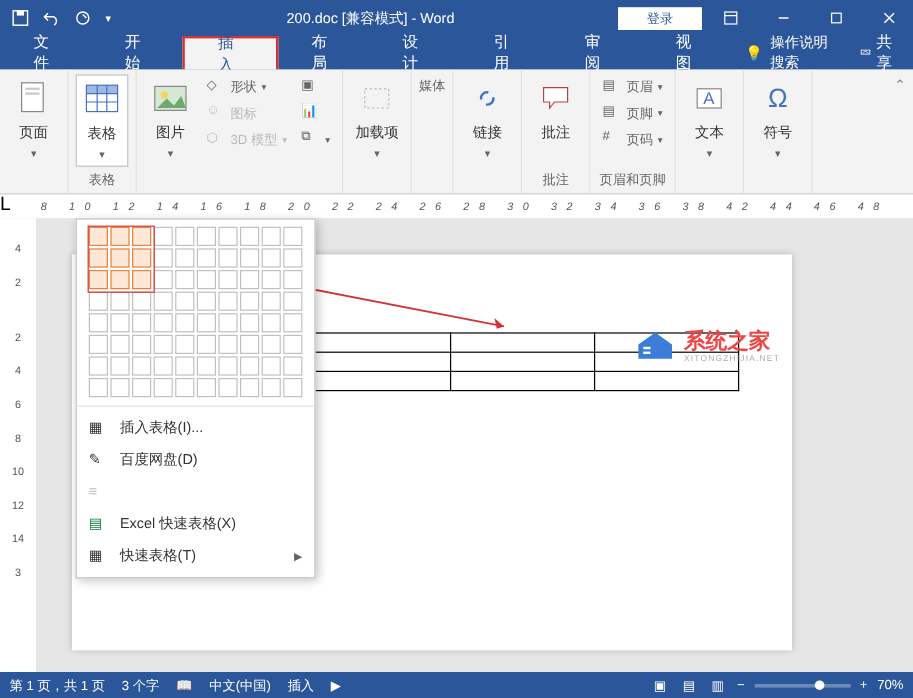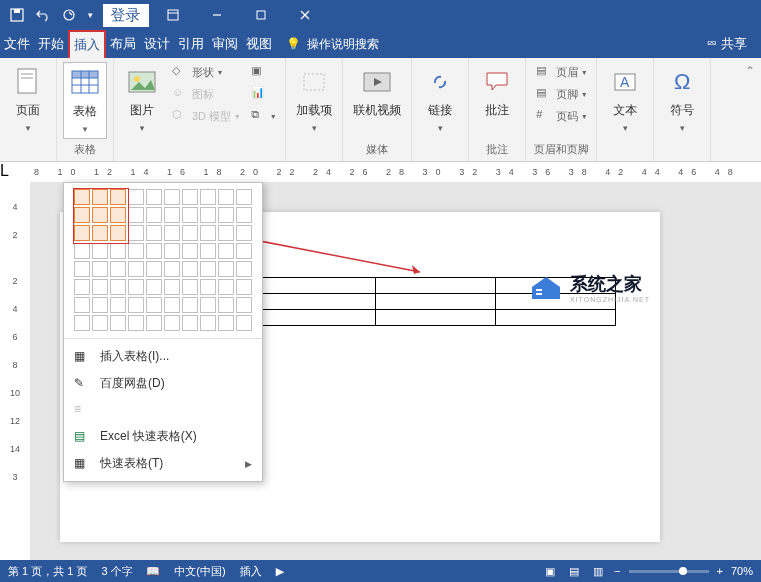--- a/index.html
+++ b/index.html
@@ -3,56 +3,56 @@
 <meta charset="utf-8">
 <style>
 * { margin: 0; padding: 0; box-sizing: border-box; font-family: "Microsoft YaHei", sans-serif; }
 body { width: 761px; height: 582px; background: #fff; overflow: hidden; position: relative; }
 
 .titlebar { height: 30px; background: #2b579a; display: flex; align-items: center; color: #fff; font-size: 12px; }
 .tb-left { display: flex; align-items: center; gap: 12px; padding: 0 10px; }
 .tb-icon { width: 14px; height: 14px; display: inline-flex; align-items: center; justify-content: center; }
 .tb-center { flex: 1; text-align: center; }
 .tb-right { display: flex; align-items: center; gap: 4px; }
-.tb-login { background: #fff; color: #2b579a; padding: 2px 8px; font-size: 15px; }
+.tb-login { background: #fff; color: #2b579a; padding: 2px 24px; font-size: 11px; }
 .tb-winbtn { width: 40px; height: 30px; display: flex; align-items: center; justify-content: center; cursor: pointer; }
 
 .tabbar { height: 28px; background: #2b579a; display: flex; align-items: center; color: #fff; font-size: 13px; }
-.tab { padding: 0 4px; height: 28px; display: flex; align-items: center; cursor: pointer; }
+.tab { padding: 0 28px; height: 28px; display: flex; align-items: center; cursor: pointer; }
 .tab.active { background: #f3f3f3; color: #2b579a; border: 2px solid #d13438; border-bottom: none; }
 .tab-help { display: flex; align-items: center; gap: 6px; padding: 0 10px; font-size: 12px; }
 .tab-share { margin-left: auto; padding: 0 14px; display: flex; align-items: center; gap: 4px; }
 
 .ribbon { height: 104px; background: #f3f3f3; border-bottom: 1px solid #d0d0d0; display: flex; position: relative; }
 .rgroup { border-right: 1px solid #e1e1e1; padding: 4px 6px 0; display: flex; flex-direction: column; align-items: center; }
 .rgroup-content { flex: 1; display: flex; align-items: flex-start; gap: 4px; }
 .rgroup-label { font-size: 11px; color: #666; padding: 2px 0 4px; }
 .rbtn-big { display: flex; flex-direction: column; align-items: center; gap: 4px; cursor: pointer; padding: 4px; font-size: 12px; color: #333; min-width: 44px; }
 .rbtn-big.active { background: #fff; border: 1px solid #c0c0c0; }
 .ricon { width: 32px; height: 32px; display: flex; align-items: center; justify-content: center; }
 .rbtn-label { font-size: 12px; }
 .rdrop { font-size: 9px; color: #666; }
 .rcol { display: flex; flex-direction: column; gap: 2px; }
 .rsmall { display: flex; align-items: center; gap: 4px; font-size: 11px; color: #666; padding: 2px 4px; cursor: pointer; }
 .rsmall.disabled { color: #bbb; }
 .ricon-sm { width: 16px; height: 16px; }
 
 .ruler-area { height: 20px; background: #fff; display: flex; }
 .ruler-corner { width: 30px; }
-.ruler-h { flex: 1; font-size: 9px; color: #555; letter-spacing: 8px; padding-left: 4px; display: flex; align-items: center; overflow: hidden; white-space: nowrap; }
+.ruler-h { flex: 1; font-size: 9px; color: #555; letter-spacing: 8px; padding-left: 4px; display: flex; align-items: center; overflow: hidden; white-space: nowrap; font-style: italic; }
 
 .workspace { display: flex; height: 378px; background: #e6e6e6; position: relative; }
 .ruler-v { width: 30px; background: #fff; font-size: 9px; color: #555; display: flex; flex-direction: column; align-items: center; padding-top: 20px; gap: 18px; }
 .doc-area { flex: 1; position: relative; background: #e6e6e6; padding: 30px 0 0 30px; }
 .page { background: #fff; width: 600px; height: 330px; box-shadow: 0 0 6px rgba(0,0,0,0.2); position: relative; }
 .doc-table { position: absolute; top: 65px; left: 195px; border-collapse: collapse; }
 .doc-table td { border: 1px solid #000; width: 120px; height: 16px; font-size: 10px; text-align: center; color: #999; }
 .watermark { position: absolute; right: 10px; top: 60px; display: flex; align-items: center; gap: 6px; }
 .watermark-text { display: flex; flex-direction: column; }
-.watermark-main { font-size: 18px; font-weight: bold; color: #0f172a; }
+.watermark-main { font-size: 18px; font-weight: bold; color: #ef4444; }
 .watermark-sub { font-size: 7px; color: #aaa; letter-spacing: 1px; }
 
 .table-dropdown { position: absolute; top: 0; left: 63px; width: 200px; background: #fff; border: 1px solid #c0c0c0; box-shadow: 2px 2px 8px rgba(0,0,0,0.25); z-index: 100; }
 .td-header { padding: 6px 10px; font-size: 12px; color: #333; border-bottom: 1px solid #eee; }
 .td-grid { padding: 6px 10px; display: grid; grid-template-columns: repeat(10, 17px); grid-template-rows: repeat(8, 17px); gap: 1px; position: relative; }
 .td-cell { width: 16px; height: 16px; border: 1px solid #c0c0c0; background: #fff; }
 .td-cell.sel { border: 1px solid #e8833a; background: #fde8d8; }
 .td-highlight-box { position: absolute; border: 1px solid #d13438; top: 5px; left: 9px; width: 56px; height: 56px; pointer-events: none; }
 .td-menu { border-top: 1px solid #e1e1e1; padding: 4px 0; }
 .td-item { display: flex; align-items: center; gap: 10px; padding: 5px 10px; font-size: 12px; color: #333; cursor: pointer; }
@@ -85,20 +85,21 @@
         </svg>
       </span>
     <span class="tb-icon">
         <svg width="14" height="14" viewBox="0 0 14 14">
           <circle cx="7" cy="7" r="5" fill="none" stroke="#fff" stroke-width="1.2"></circle>
           <path d="M7 4 L10 7" stroke="#fff" stroke-width="1.2"></path>
         </svg>
       </span>
     <span style="font-size:9px">▾</span>
   </div>
+  <div class="tb-center">200.doc [兼容模式] - Word</div>
   <div class="tb-right">
     <span class="tb-login">登录</span>
     <span class="tb-winbtn">
         <svg width="12" height="12">
           <rect x="1" y="1" width="10" height="10" fill="none" stroke="#fff"></rect>
           <line x1="1" y1="4" x2="11" y2="4" stroke="#fff"></line>
         </svg>
       </span>
     <span class="tb-winbtn">
         <svg width="12" height="12">
@@ -223,31 +224,20 @@
             <svg width="28" height="28">
               <rect x="4" y="6" width="20" height="16" fill="none" stroke="#bbb" stroke-dasharray="2"></rect>
             </svg>
           </div>
         <span class="rbtn-label">加载项</span>
         <span class="rdrop">▾</span>
       </div>
     </div>
   </div>
   <div class="rgroup">
-    <div class="rgroup-content">
-      <div class="rbtn-big">
-        <div class="ricon">
-            <svg width="30" height="26">
-              <rect x="2" y="4" width="26" height="18" fill="#ddd" stroke="#888"></rect>
-              <path d="M12 9 L20 13 L12 17 Z" fill="#666"></path>
-            </svg>
-          </div>
-        <span class="rbtn-label">联机视频</span>
-      </div>
-    </div>
     <div class="rgroup-label">媒体</div>
   </div>
   <div class="rgroup">
     <div class="rgroup-content">
       <div class="rbtn-big">
         <div class="ricon">
             <svg width="26" height="26">
               <path d="M8 14 A5 5 0 0 1 14 8 M12 18 A5 5 0 0 0 18 12" fill="none" stroke="#4472c4" stroke-width="2"></path>
             </svg>
           </div>

